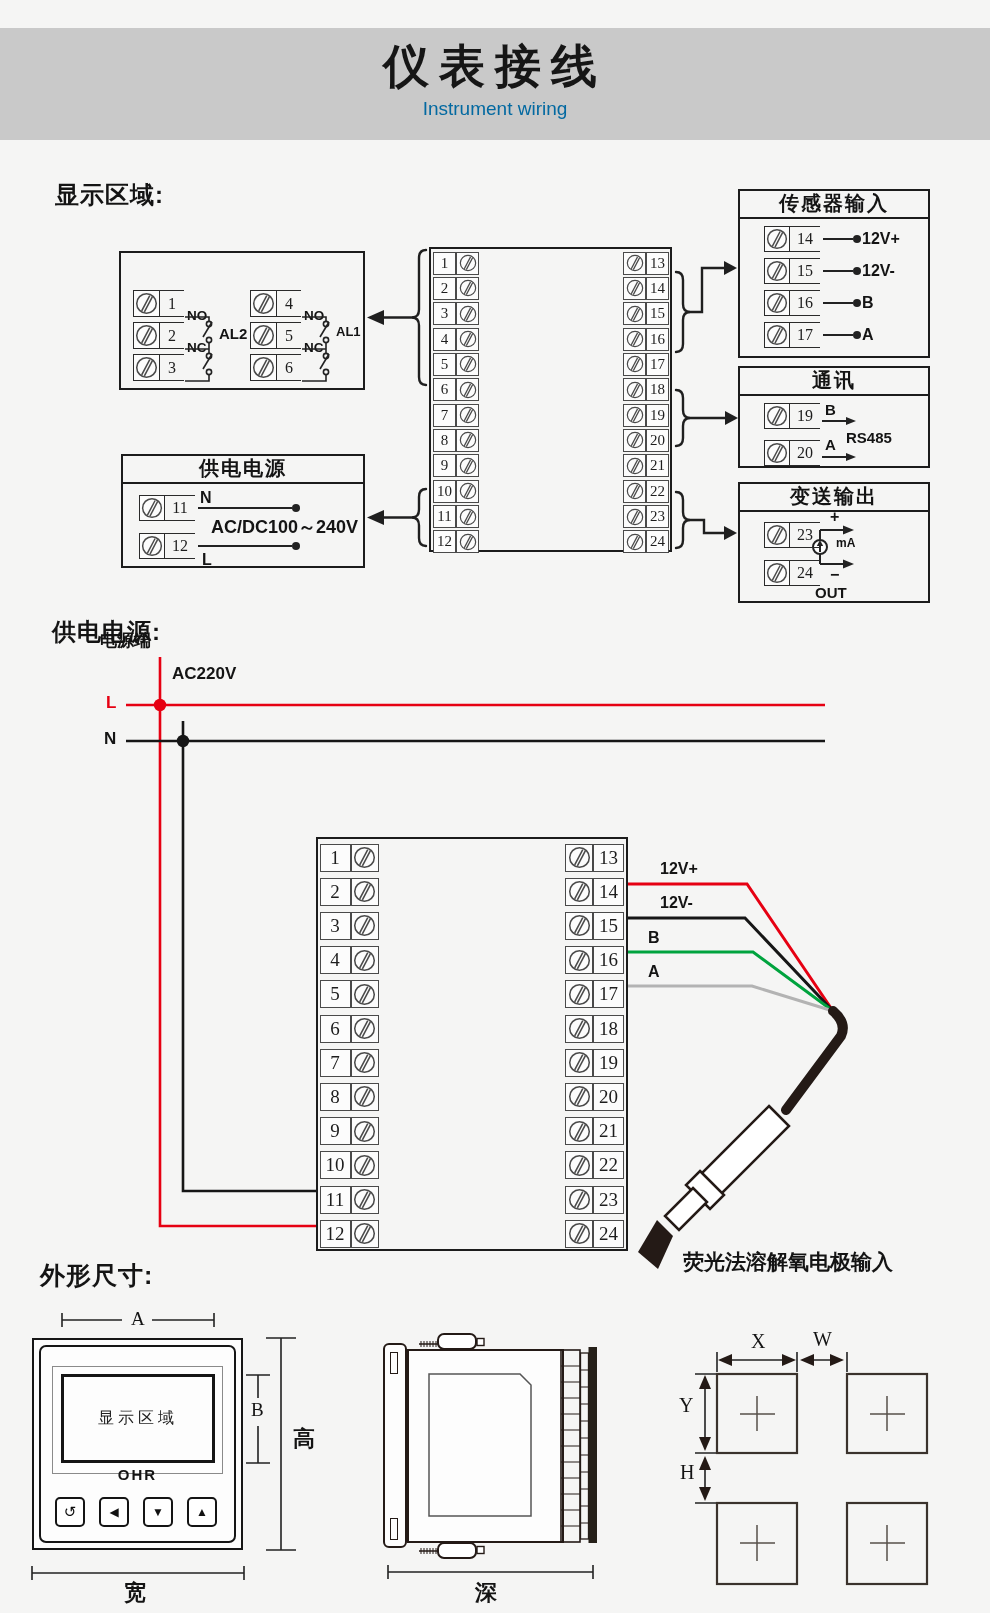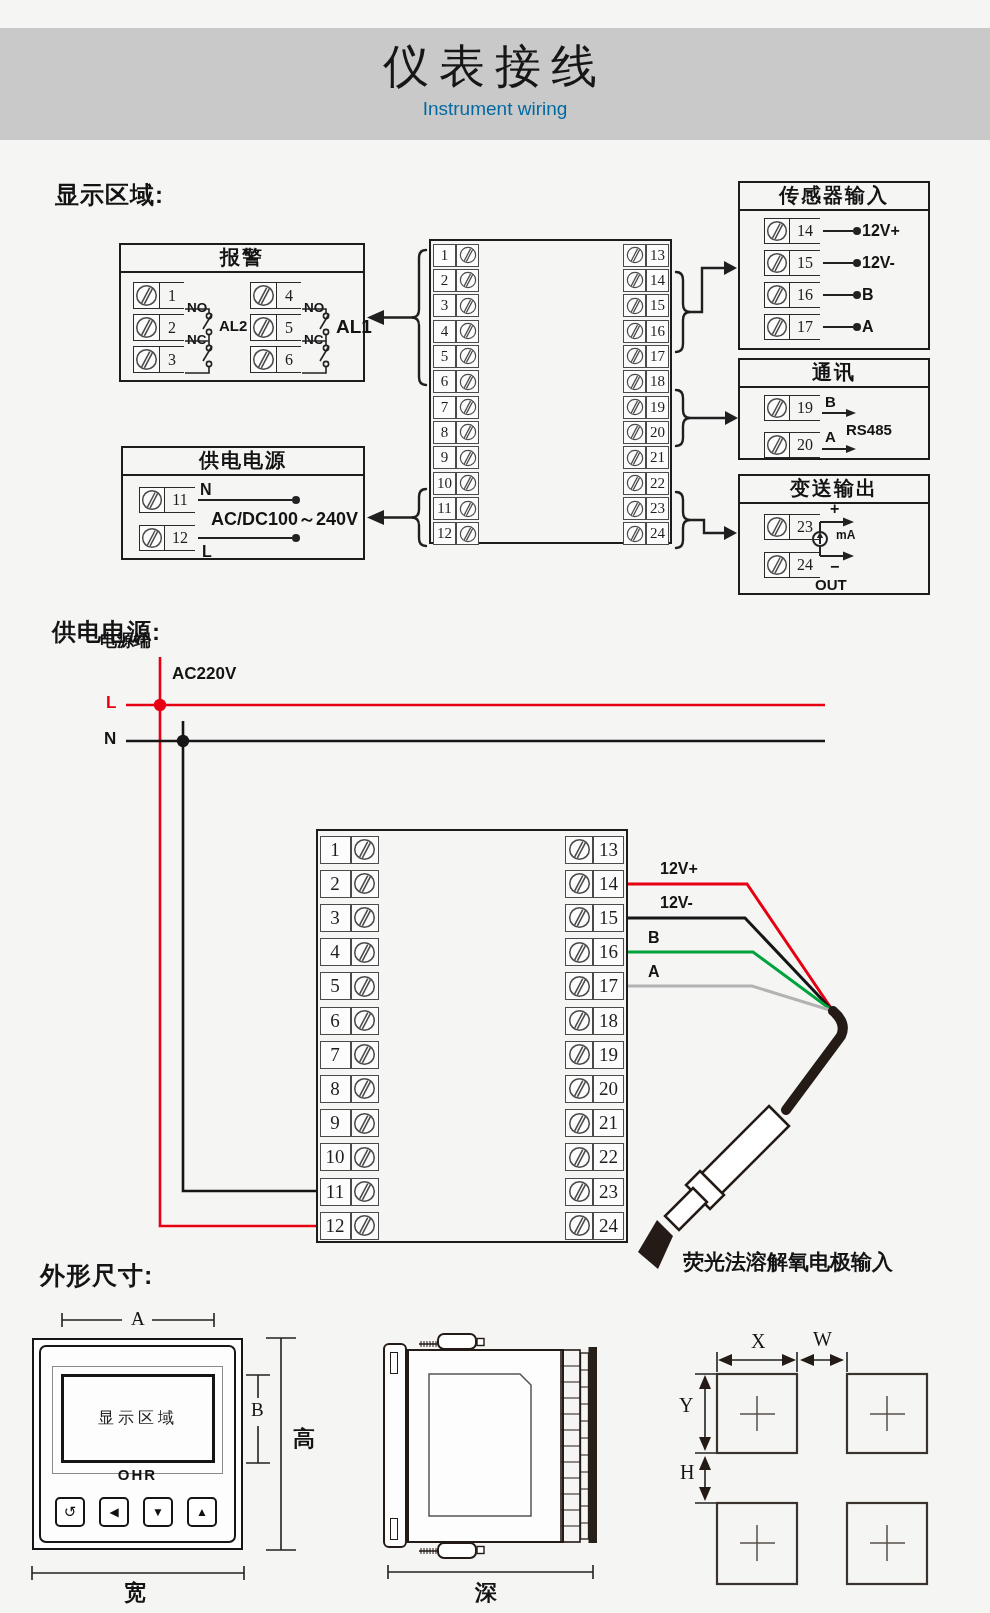--- a/index.html
+++ b/index.html
@@ -1,23 +1,23 @@
 <!DOCTYPE html>
 <html><head>
 <meta charset="utf-8">
 <style>
   html,body{margin:0;padding:0;background:#efefef;}
   #page{position:relative;width:990px;height:1613px;background:#f5f5f4;
         font-family:"Liberation Sans",sans-serif;overflow:hidden;}
   .sec{position:absolute;left:0;top:0;width:990px;height:1613px;}
   #banner{position:absolute;left:0;top:28px;width:990px;height:112px;background:#c9c9c9;text-align:center;}
-  #banner h1{margin:8px 8px 0;font-size:46px;letter-spacing:10px;color:#161616;font-weight:normal;}
+  #banner h1{margin:8px 8px 0;font-size:46px;letter-spacing:10px;color:#161616;font-weight:bold;}
   #banner .sub{font-size:19px;color:#0369a1;margin-top:0px;}
   .sec-head{position:absolute;font-weight:bold;font-size:24px;color:#141414;letter-spacing:1px;white-space:nowrap;}
-  .box{position:absolute;border:2.5px solid #1c1c1c;box-sizing:border-box;}
+  .box{position:absolute;border:2.5px solid #1c1c1c;box-sizing:border-box;margin-top:8px;}
   .box-title{position:absolute;left:0;right:0;top:0;height:26px;line-height:25px;text-align:center;
              font-weight:bold;font-size:20px;color:#141414;border-bottom:2.2px solid #1c1c1c;letter-spacing:2px;}
   .trow{position:absolute;display:flex;}
   .tnum,.tcell{box-sizing:border-box;border:1.3px solid #4a4a4a;background:#fcfcfc;display:flex;
                align-items:center;justify-content:center;font-family:"Liberation Serif",serif;color:#1d1d1d;}
   .tcell{padding:1.5px;}
   .scr{width:100%;height:100%;stroke:#4a4a4a;fill:none;stroke-width:1.6;}
   .prow{position:absolute;display:flex;align-items:stretch;}
   .pscrew{box-sizing:border-box;border:1.7px solid #2a2a2a;padding:1px;display:flex;background:#fcfcfc;}
   .pnum{box-sizing:border-box;border-top:1.7px solid #2a2a2a;border-bottom:1.7px solid #2a2a2a;display:flex;
@@ -43,27 +43,26 @@
 
   <header id="banner">
     <h1>仪表接线</h1>
     <div class="sub">Instrument wiring</div>
   </header>
 
   <div class="sec">
     <div class="sec-head" style="left:55px;top:179px">显示区域:</div>
 
     <div class="box" id="alarm-box" style="left:119px;top:243px;width:246px;height:139px">
-      <div class="box-title">报警</div>
       <span class="lbl" style="left:66px;top:55px;font-size:13.5px">NO</span>
       <span class="lbl" style="left:66px;top:87px;font-size:13.5px">NC</span>
       <span class="lbl" style="left:98px;top:72px;font-size:15px">AL2</span>
       <span class="lbl" style="left:183px;top:55px;font-size:13.5px">NO</span>
       <span class="lbl" style="left:183px;top:87px;font-size:13.5px">NC</span>
-      <span class="lbl" style="left:215px;top:71px;font-size:19px">AL1</span>
+      <span class="lbl" style="left:215px;top:71px;font-size:13px">AL1</span>
       <svg class="alsw" style="left:64px;top:37px" viewBox="0 0 45 95">
         <path d="M0,27H24V31 M24,53V59H0 M24,59V63 M24,85V91H0"></path>
         <circle cx="24" cy="34" r="2.6"></circle>
           <circle cx="24" cy="50" r="2.6"></circle>
           <path d="M27,32L18,47"></path>
         <circle cx="24" cy="66" r="2.6"></circle>
           <circle cx="24" cy="82" r="2.6"></circle>
           <path d="M27,64L18,79"></path>
       </svg>
       <svg class="alsw" style="left:181px;top:37px" viewBox="0 0 45 95">

